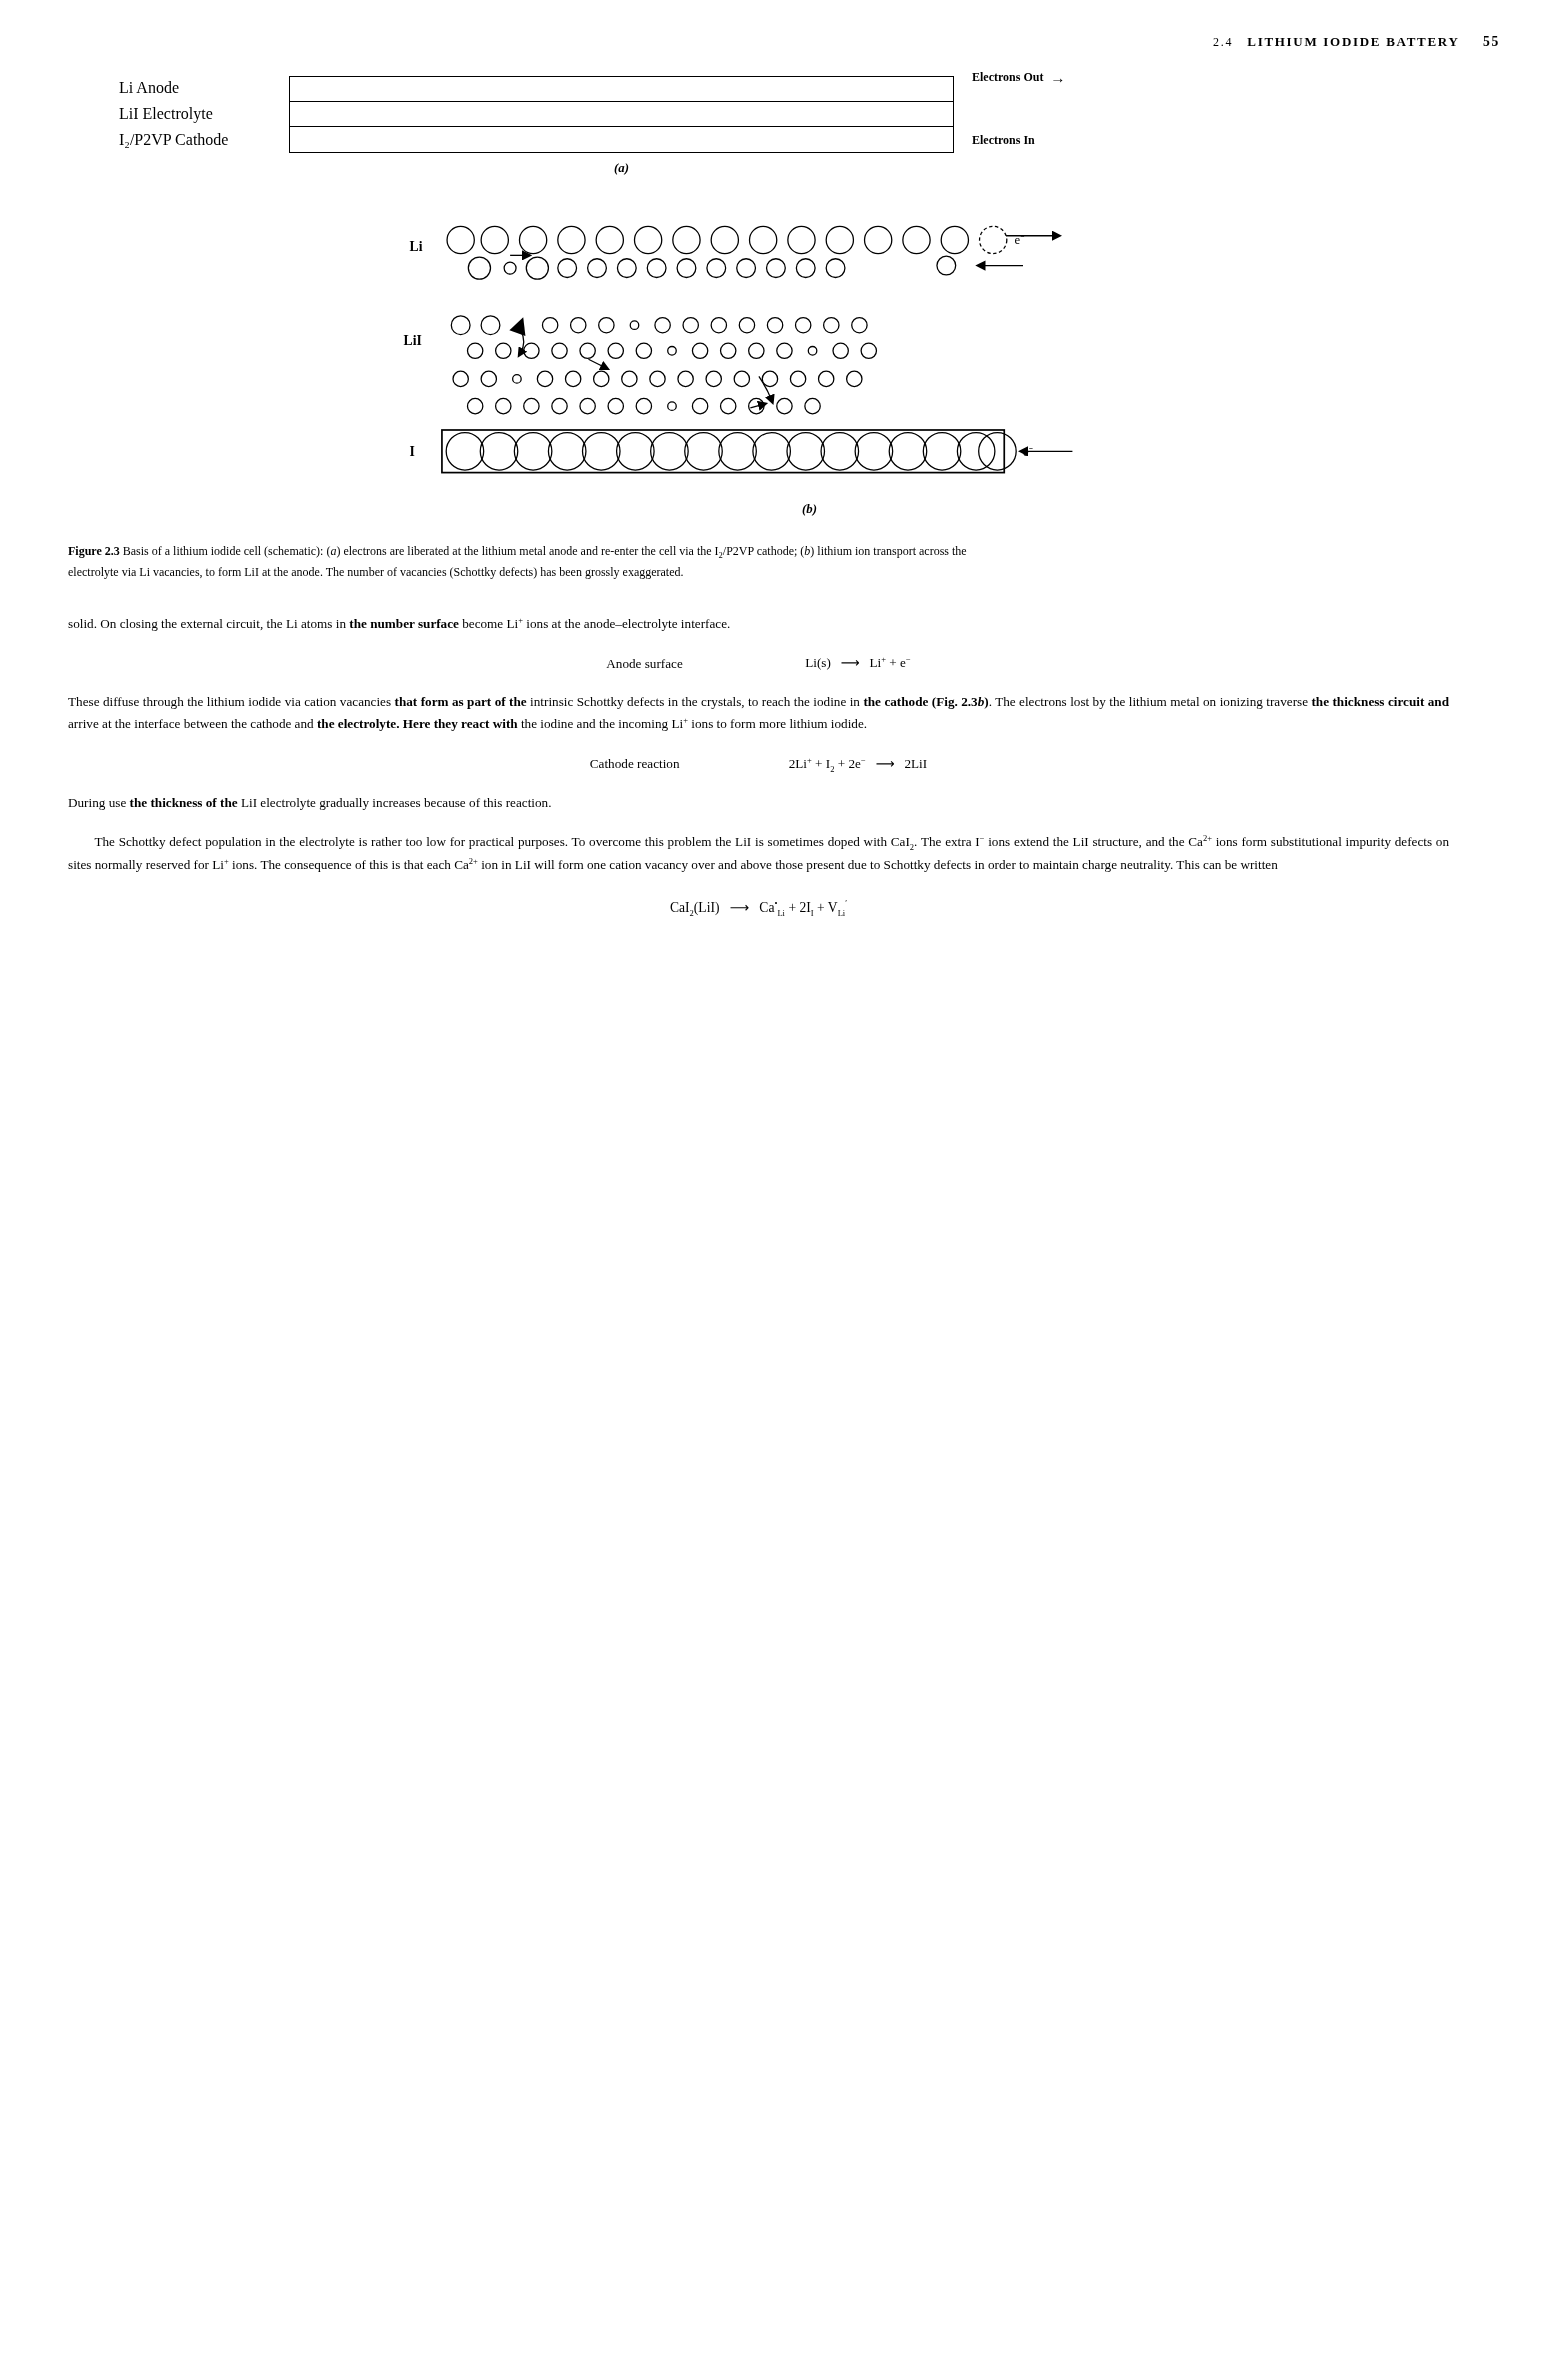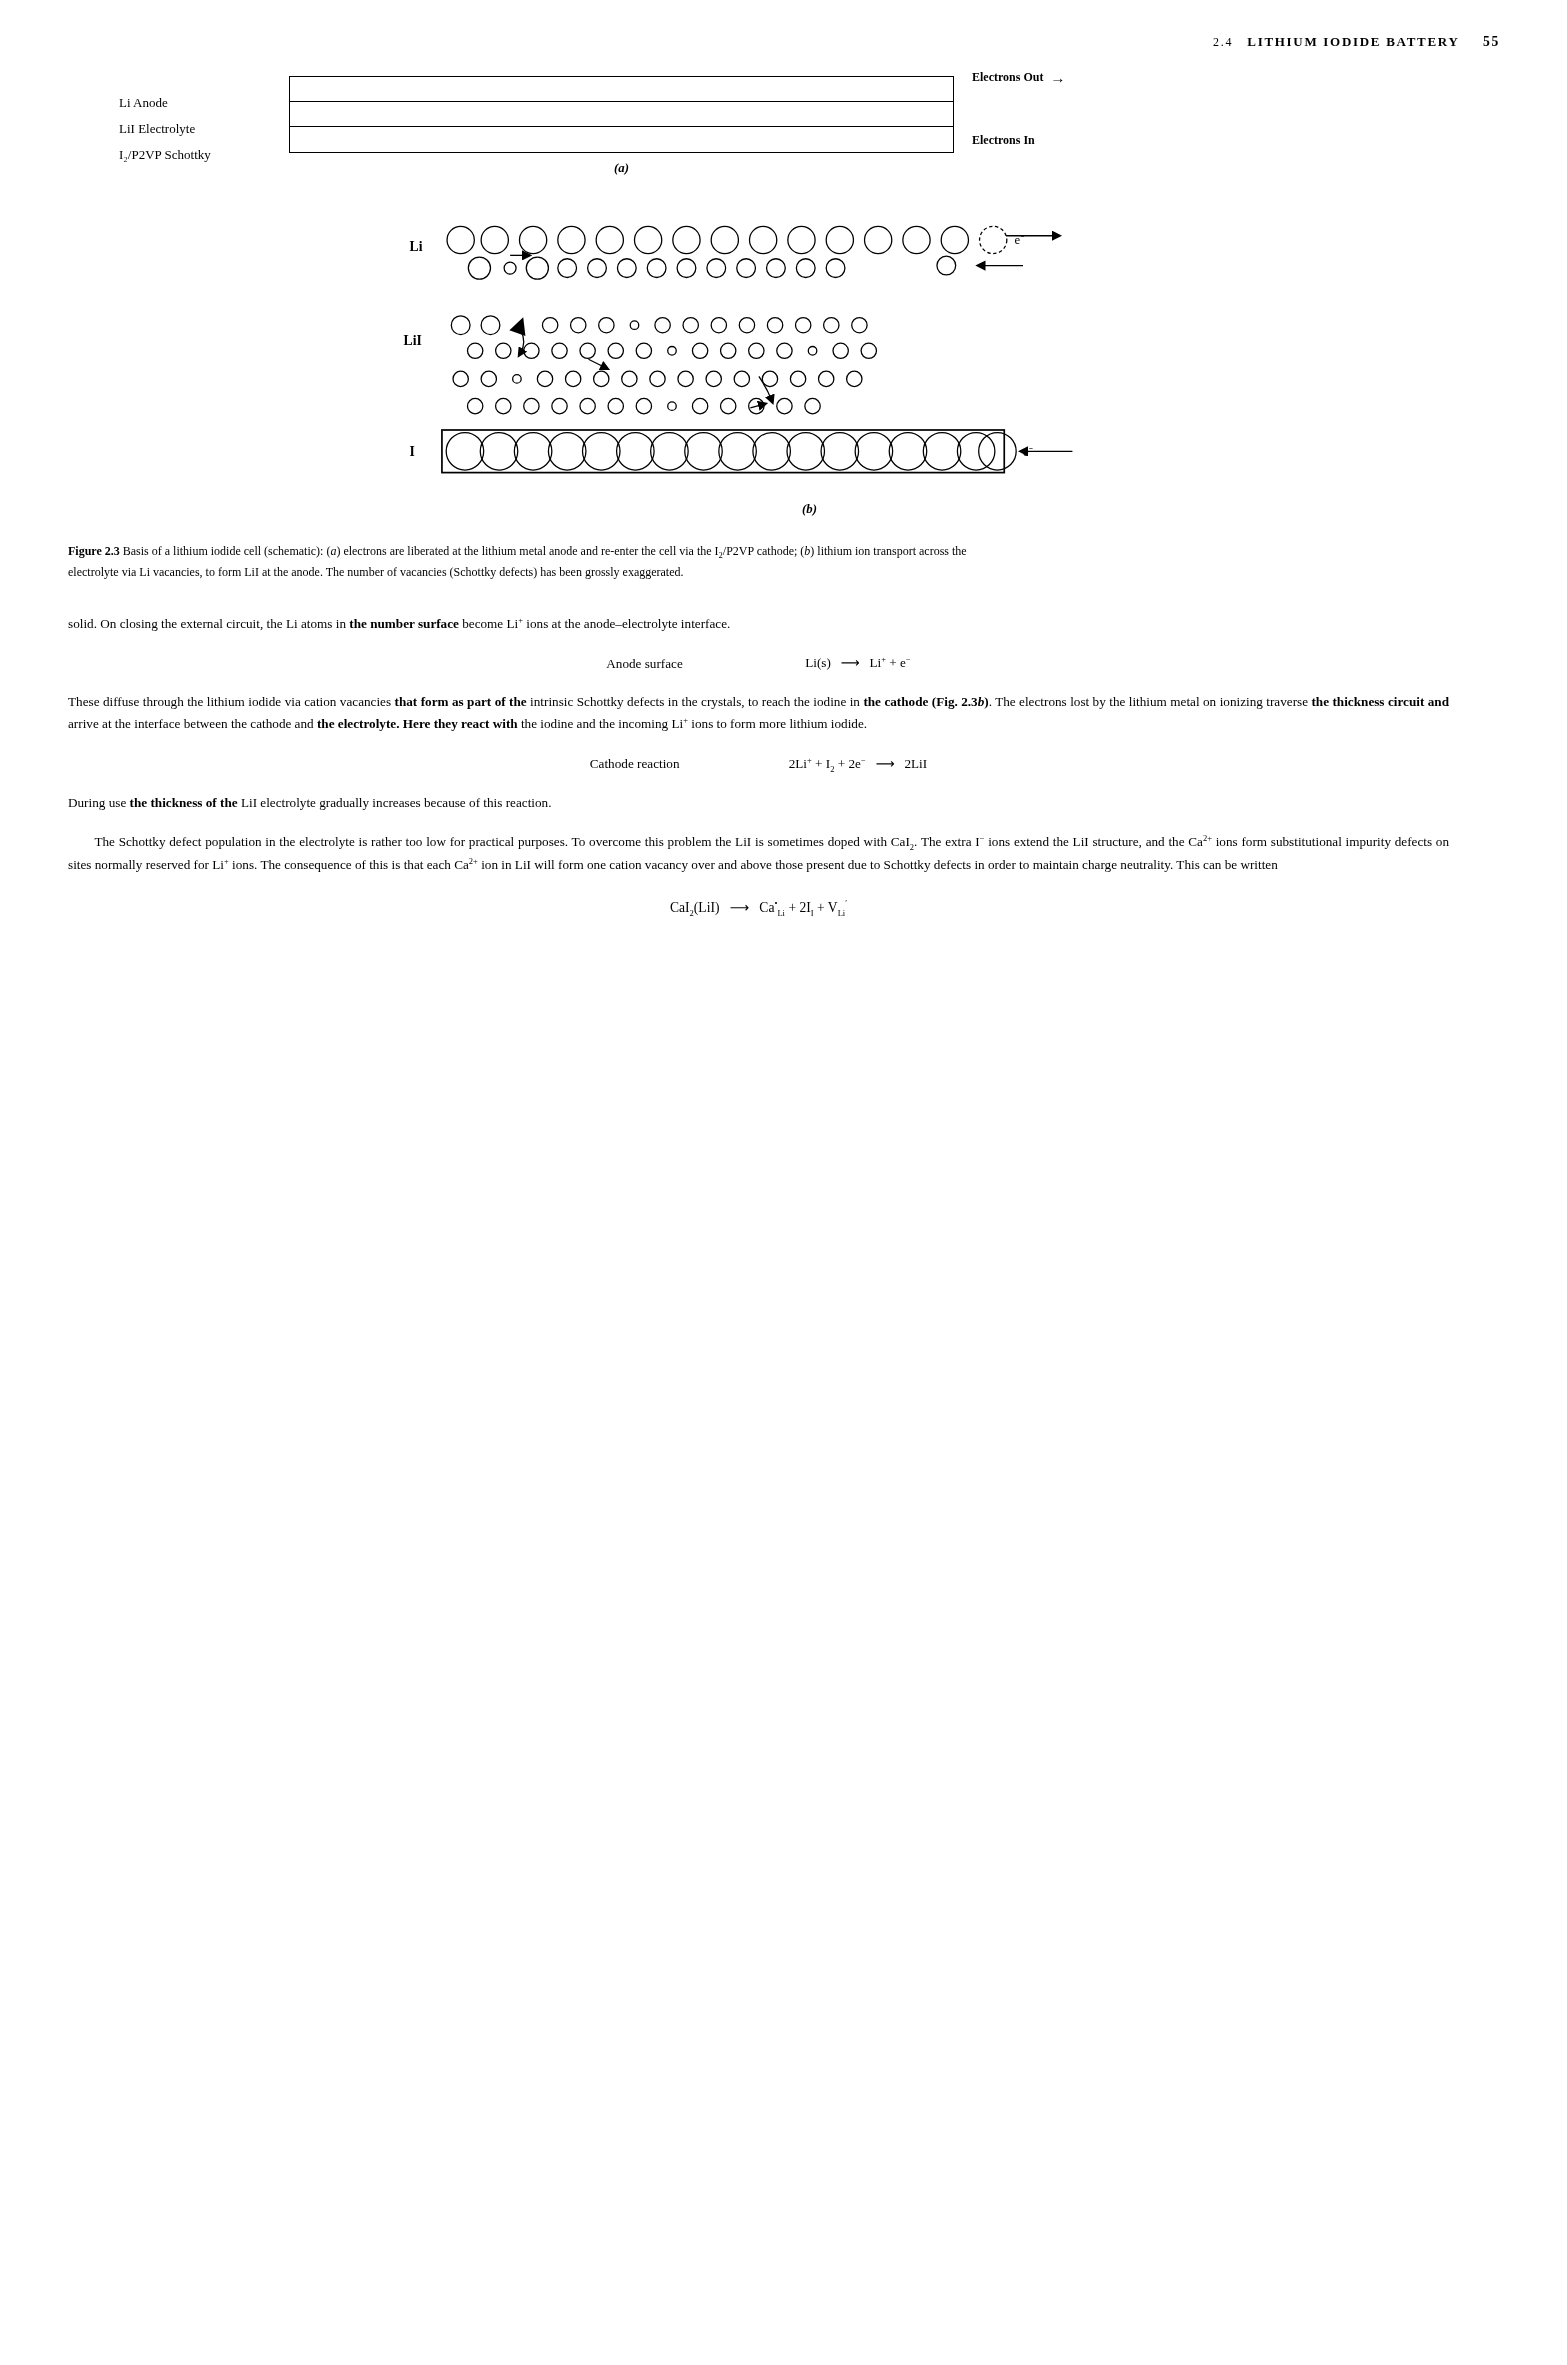--- a/index.html
+++ b/index.html
@@ -25,24 +25,24 @@
     <span>2.4</span>&nbsp;&nbsp;
     <span style="font-weight:bold; font-size:13px;">LITHIUM IODIDE BATTERY</span>&nbsp;&nbsp;&nbsp;&nbsp;
     <span style="font-weight:bold; font-size:13.6px;">55</span>
   </span>
 </div>
 
 <div style="margin: 0 0 25.6px 51px;">
 
   <div style="position:relative; margin-left:170px; margin-bottom: 8.5px; width: 665px;">
 
-    <div style="position:absolute; left:-170px; top:15px; font-size:13px;">
+    <div style="position:absolute; left:-170px; top:0; font-size:16px;">
       <div style="height:25.6px; display:flex; align-items:center;">Li Anode</div>
       <div style="height:25.6px; display:flex; align-items:center;">LiI Electrolyte</div>
-      <div style="height:25.6px; display:flex; align-items:center;">I₂/P2VP Schottky</div>
+      <div style="height:25.6px; display:flex; align-items:center;">I₂/P2VP Cathode</div>
     </div>
 
     <div style="border: 1.7px solid #000; width:665px; height:77px; display:flex; flex-direction:column; position:relative;">
       <div style="flex:1; border-bottom:1.3px solid #000;"></div>
       <div style="flex:1; border-bottom:1.3px solid #000;"></div>
       <div style="flex:1;"></div>
     </div>
 
     <div style="position:absolute; right:-188px; top:-6.8px; font-size:12px; font-weight:bold; width:170px;">
       <div style="display:flex; align-items:center; gap:6.8px; margin-bottom:46px;text-align:center;">

